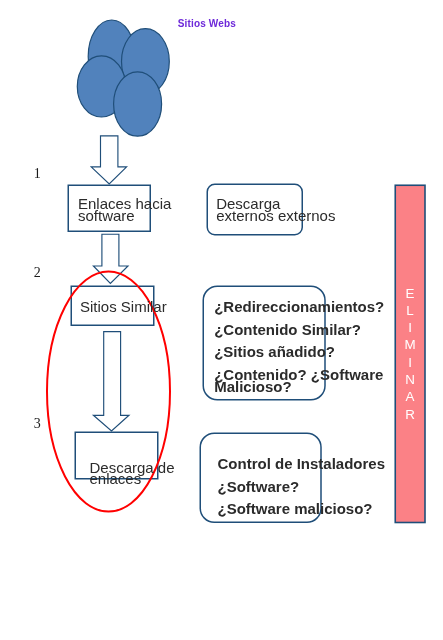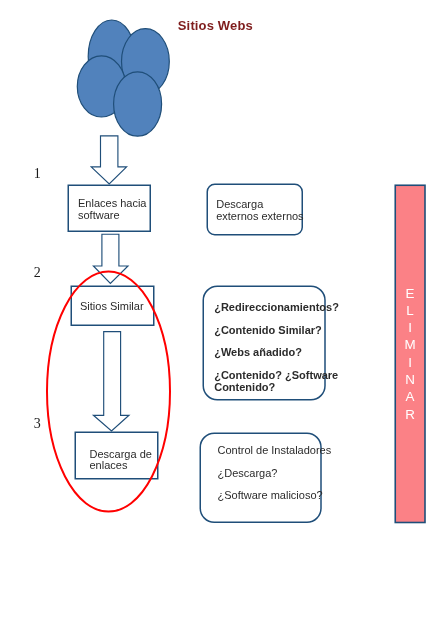--- a/index.html
+++ b/index.html
@@ -17,43 +17,43 @@
 
   .bubble      { stroke-width:1.2; }
   .blockarrow  { fill:#ffffff; stroke-width:1.15; }
   .flowbox     { fill:#ffffff; stroke-width:1.5; }
   .notebox     { fill:#ffffff; stroke-width:1.5; }
   .redring     { fill:none; stroke-width:2; }
   .elimbar     { stroke-width:1.6; }
 
   .title {
     left:177.8px; top:18.4px;
-    font-size:13px; font-weight:bold; color:#7f1d1d;
+    font-size:10px; font-weight:bold; color:#6d28d9;
     letter-spacing:0.15px;
   }
   .num {
     font-family:"Liberation Serif", serif;
     font-size:14px; color:#1a1a1a;
   }
   .n1 { left:33.8px; top:165.6px; }
   .n2 { left:33.8px; top:264.6px; }
   .n3 { left:33.8px; top:416px; }
 
   .boxtext, .notetext {
-    font-size:11px; color:#2b2b2b; line-height:12px;
+    font-size:15px; color:#2b2b2b; line-height:12px;
     white-space:nowrap;
   }
   .boxtext { line-height:11.2px; }
   .bt1 { left:78px; top:198.3px; }
   .bt2 { left:80px; top:300.5px; }
-  .bt3 { left:89.5px; top:449px; }
+  .bt3 { left:89.5px; top:462px; }
 
   .nt1 { left:216.2px; top:197.8px; }
   .nt2 { left:214.2px; top:301px;font-weight:bold; }
-  .nt3 { left:217.5px; top:444px; }
+  .nt3 { left:217.5px; top:458px;font-weight:bold; }
   .notetext .para { margin-bottom:10.5px; }
 
   .barlabel {
     left:395px; top:284.5px; width:30px;
     text-align:center;
     font-size:13.4px; color:#ffffff; line-height:17.3px;
     font-weight:normal;
   }
 </style>
 </head>
@@ -103,27 +103,27 @@
   <div>enlaces</div>
 </div>
 
 <div class="lbl notetext nt1">
   <div>Descarga</div>
   <div>externos externos</div>
 </div>
 <div class="lbl notetext nt2">
   <div class="para">¿Redireccionamientos?</div>
   <div class="para">¿Contenido Similar?</div>
-  <div class="para">¿Webs añadido?</div>
+  <div class="para">¿Sitios añadido?</div>
   <div>¿Contenido? ¿Software</div>
-  <div>Contenido?</div>
+  <div>Malicioso?</div>
 </div>
 <div class="lbl notetext nt3">
   <div class="para">Control de Instaladores</div>
-  <div class="para">¿Descarga?</div>
+  <div class="para">¿Software?</div>
   <div>¿Software malicioso?</div>
 </div>
 
 <div class="lbl barlabel">
   <div>E</div>
   <div>L</div>
   <div>I</div>
   <div>M</div>
   <div>I</div>
   <div>N</div>

